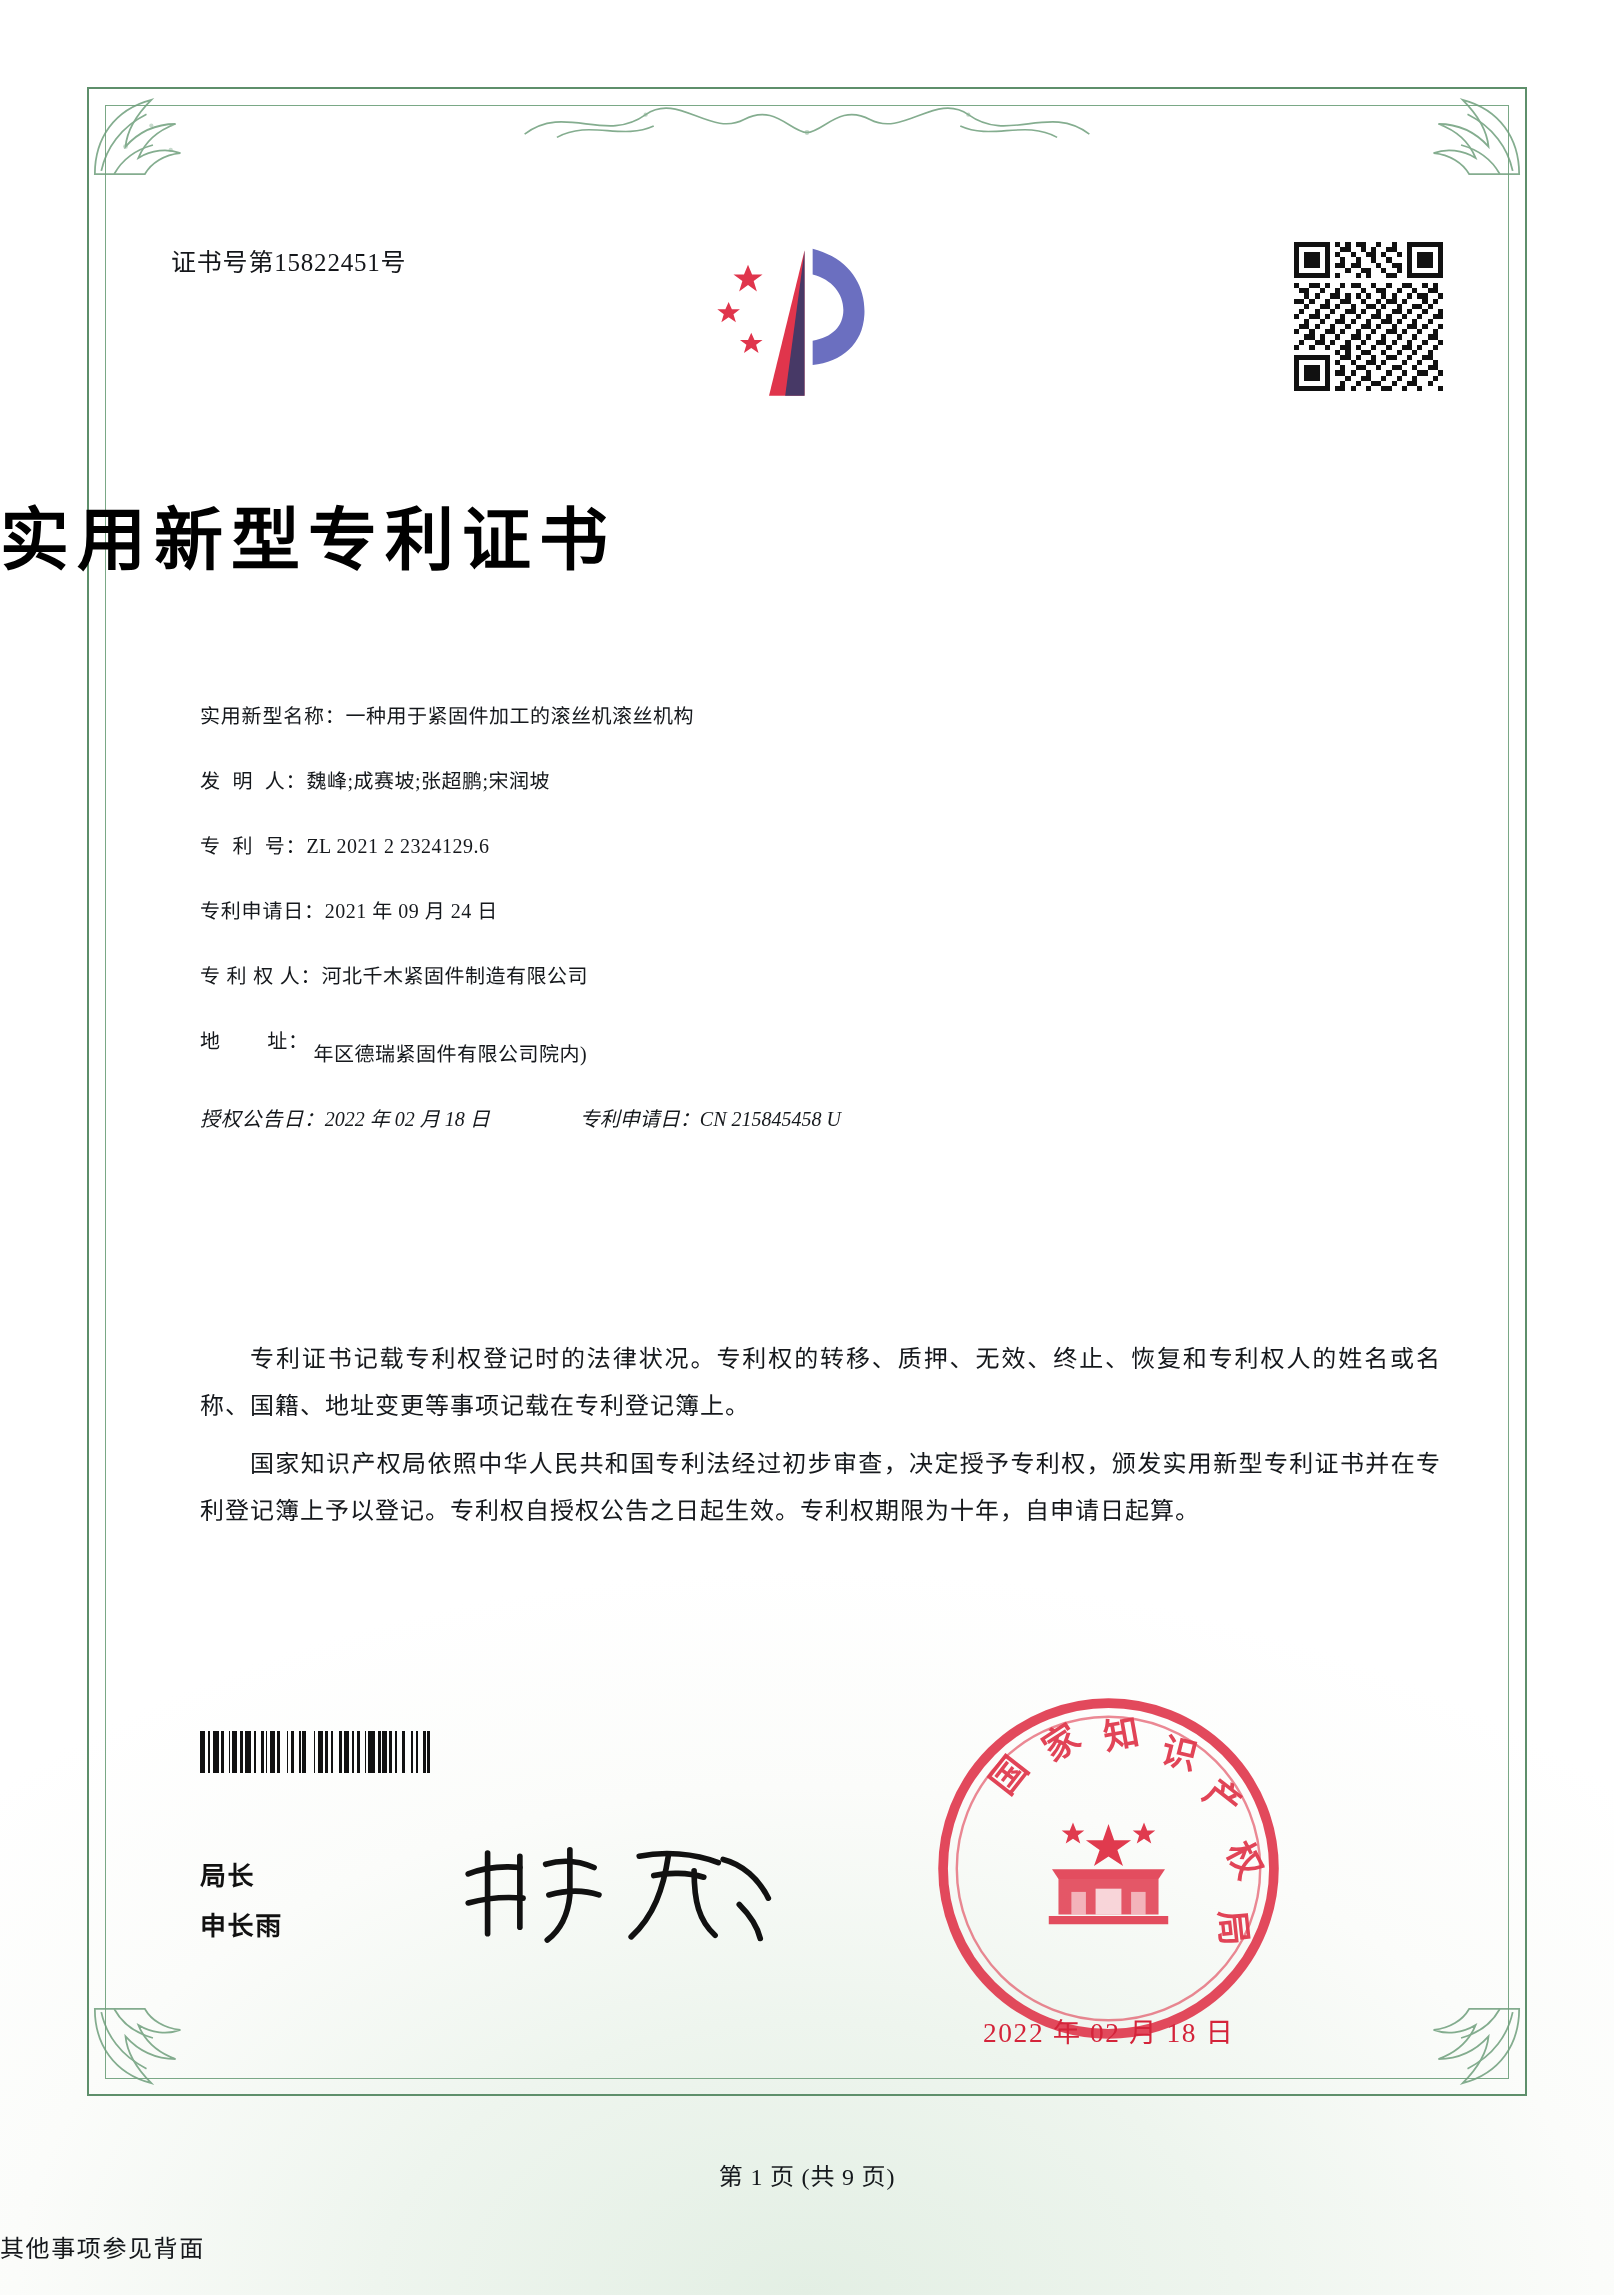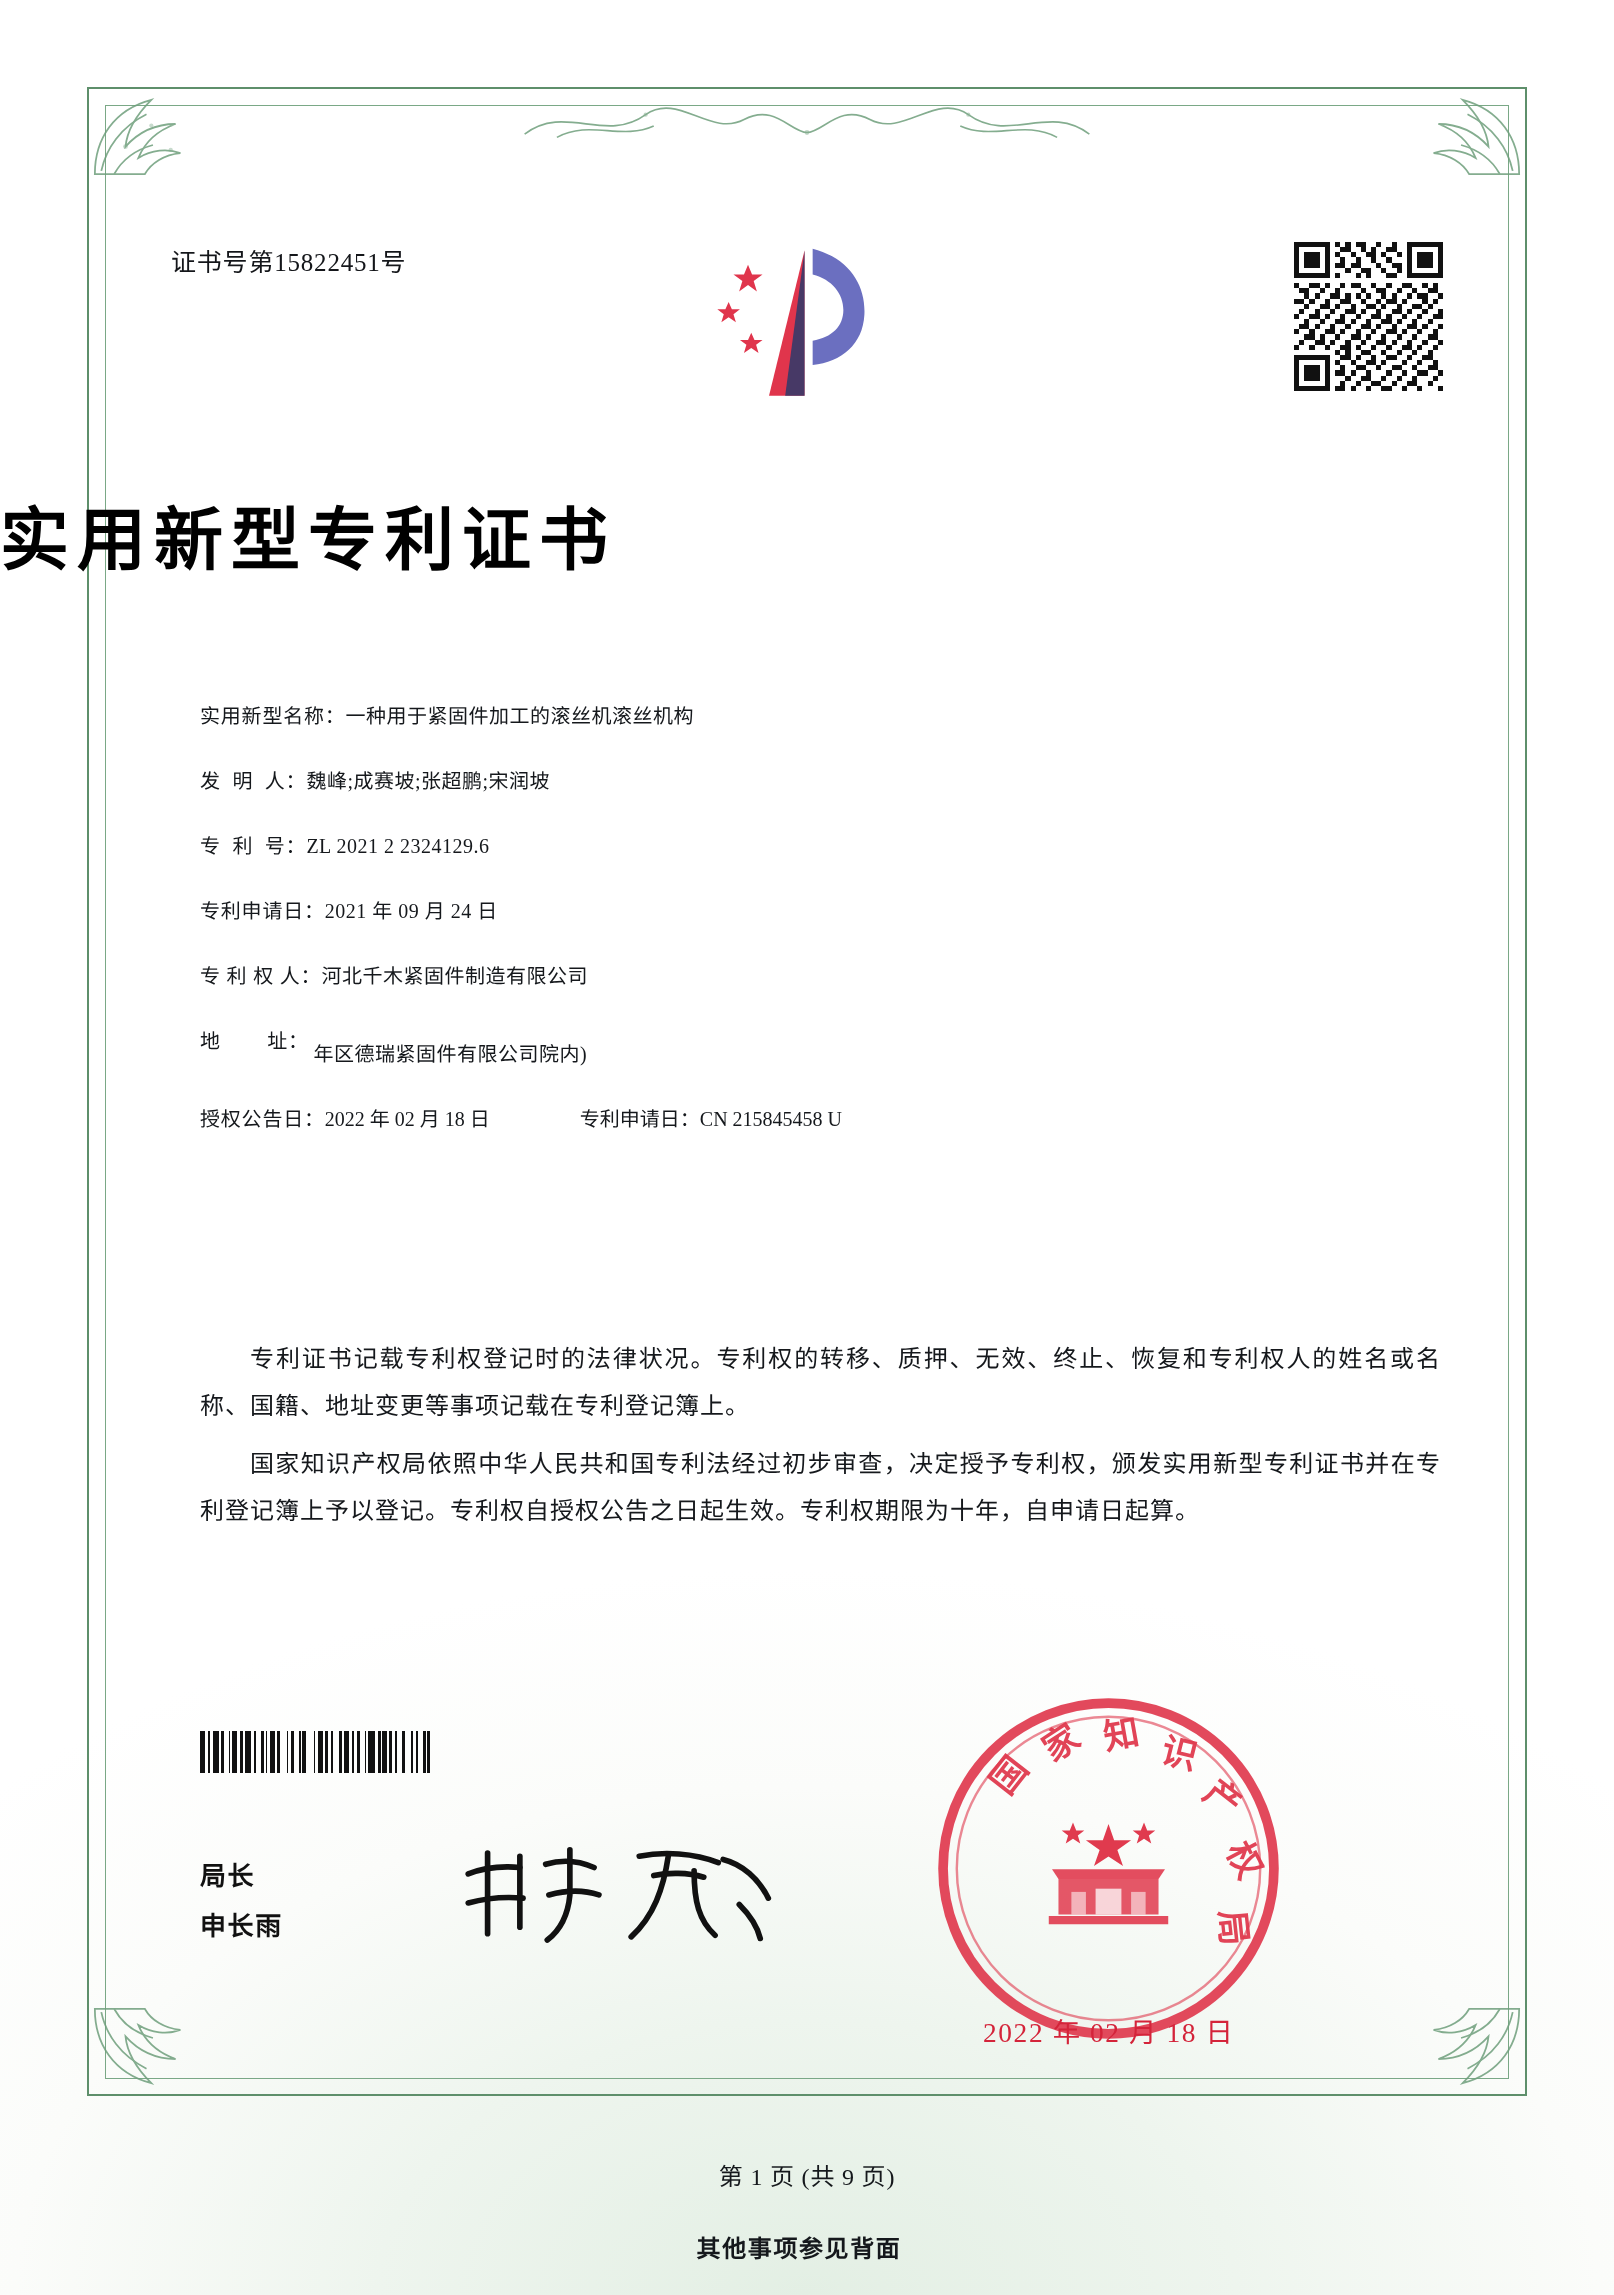--- a/index.html
+++ b/index.html
@@ -133,20 +133,21 @@
     flex: 1 1 auto;
     letter-spacing: 0.5px;
   }
   .field .val .line2 {
     display: block;
     margin-top: 13px;
     margin-left: 4.8px;
   }
   .field.grant {
     margin-bottom: 36px;
+    font-style: italic;
   }
   .field.grant .seg2 {
     margin-left: 90px;
     white-space: pre;
   }
 
   
   .paras {
     position: absolute;
     left: 200px;
@@ -225,25 +226,23 @@
     top: 2157px;
     text-align: center;
     font-size: 24px;
     letter-spacing: 0.8px;
     color: #15181c;
   }
   .back-note {
     position: absolute;
     left: 0; right: 16px;
     top: 2229px;
-    text-align: center;
     font-size: 24px;
     letter-spacing: 1.6px;
     color: #15181c;
-    font-weight: bold;
   }
 </style>
 </head>
 <body>
 
 <div class="page">
 
   <div class="frame-outer"></div>
   <div class="frame-inner"></div>
 

